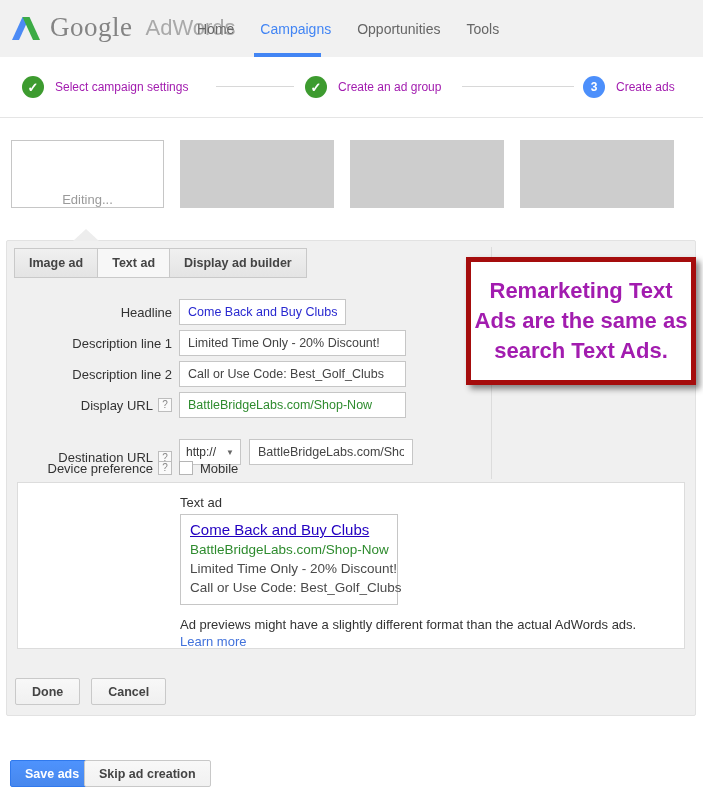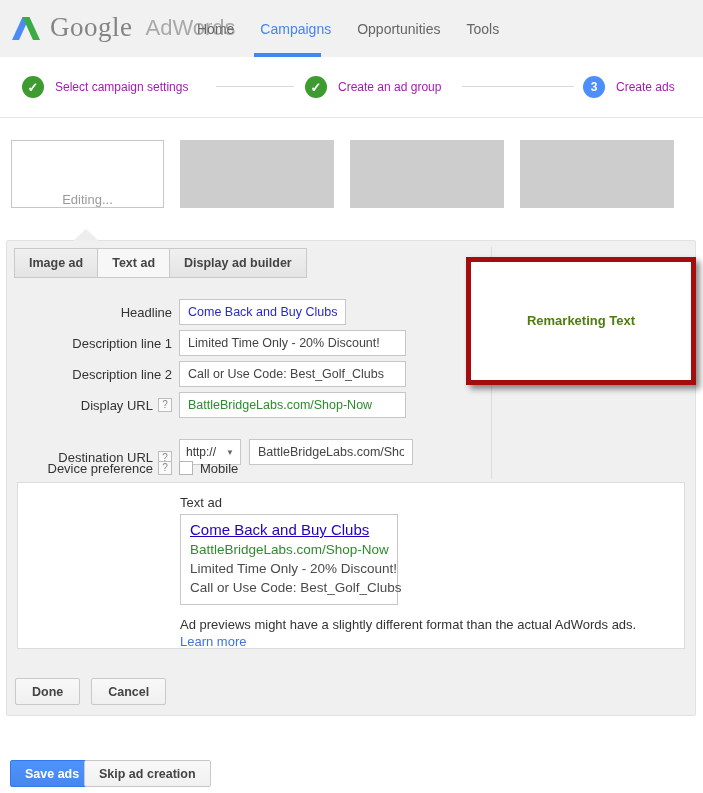--- a/index.html
+++ b/index.html
@@ -52,21 +52,21 @@
   .txt.wide { width:227px; }
   .txt.green { color:#2e8b2e; }
   .txt.dest { width:164px; margin-left:8px; }
   .selectbox { width:62px; height:26px; border:1px solid #c6c6c6; background:#fff; display:flex; align-items:center; justify-content:space-between; padding:0 6px; font-size:12px; color:#333; cursor:pointer; }
   .selectbox .arrow { font-size:8px; color:#666; }
   .checkbox { width:14px; height:14px; border:1px solid #b5b5b5; background:#fff; cursor:pointer; }
   .checkbox-label { font-size:13px; color:#333; margin-left:7px; }
 
   
   .callout { position:absolute; left:459px; top:16px; width:230px; height:128px; background:#fff; border:5px solid #a50d0d; box-shadow:4px 4px 6px rgba(0,0,0,0.45); display:flex; flex-direction:column; align-items:center; justify-content:center; }
-  .callout-line { font-size:13px; font-weight:bold; color:#4d7c0f; line-height:1.35; text-align:center; }
+  .callout-line { font-size:22px; font-weight:bold; color:#a21caf; line-height:1.35; text-align:center; }
 
   
   .preview { position:absolute; left:10px; top:241px; width:668px; height:167px; background:#fff; border:1px solid #dcdcdc; }
   .preview-inner { position:absolute; left:162px; top:12px; }
   .preview-title { font-size:13px; color:#333; margin-bottom:4px; }
   .ad-box { width:218px; border:1px solid #c6c6c6; padding:5px 9px 7px 9px; background:#fff; }
   .ad-headline { font-size:15px; color:#2200c1; text-decoration:underline; cursor:pointer; line-height:20px; white-space:nowrap; }
   .ad-url { font-size:13.5px; color:#2e8b2e; line-height:19px; white-space:nowrap; }
   .ad-desc { font-size:13.5px; color:#4a4a4a; line-height:19px; white-space:nowrap; }
   .preview-note { font-size:13px; color:#333; margin-top:12px; }
@@ -190,20 +190,22 @@
         <span class="help">?</span>
       </div>
       <div class="field">
         <div class="checkbox"></div>
         <span class="checkbox-label">Mobile</span>
       </div>
     </div>
 
     <div class="callout">
       <div class="callout-line">Remarketing Text</div>
+      <div class="callout-line">Ads are the same as</div>
+      <div class="callout-line">search Text Ads.</div>
     </div>
 
     <div class="preview">
       <div class="preview-inner">
         <div class="preview-title">Text ad</div>
         <div class="ad-box">
           <div class="ad-headline">Come Back and Buy Clubs</div>
           <div class="ad-url">BattleBridgeLabs.com/Shop-Now</div>
           <div class="ad-desc">Limited Time Only - 20% Discount!</div>
           <div class="ad-desc">Call or Use Code: Best_Golf_Clubs</div>

